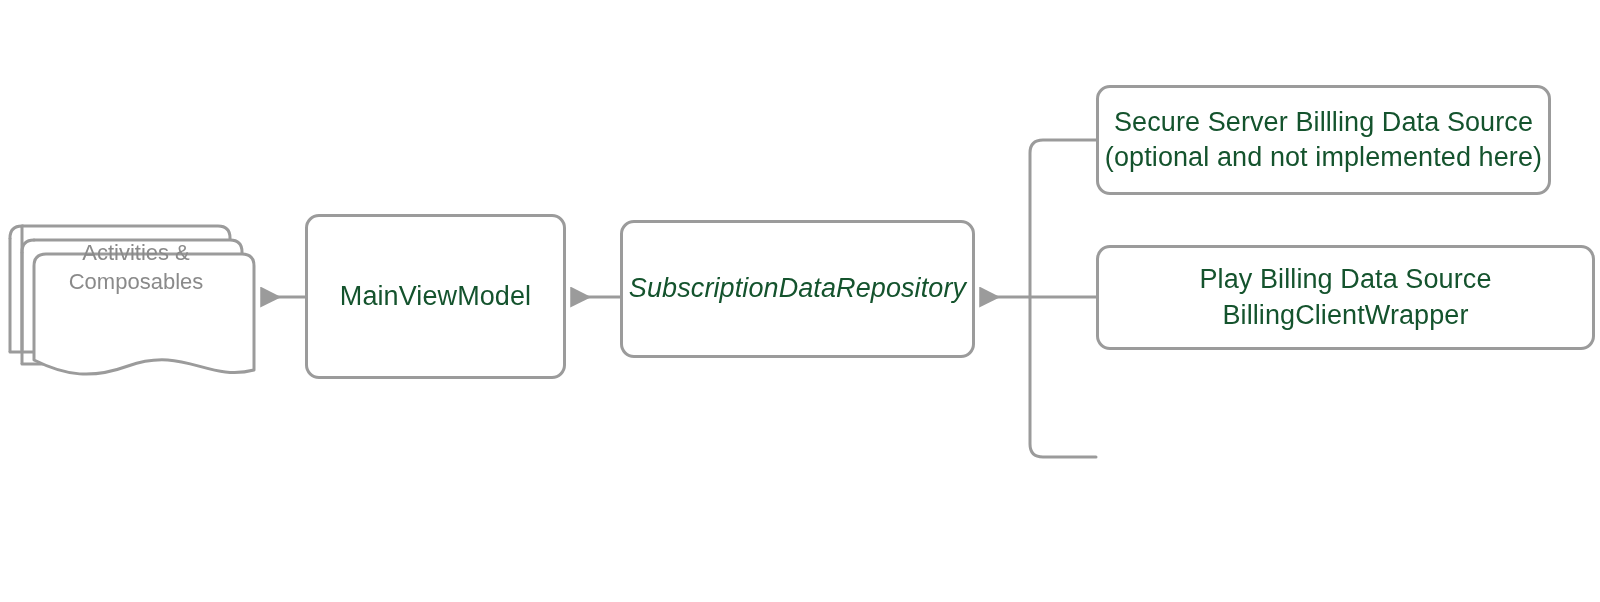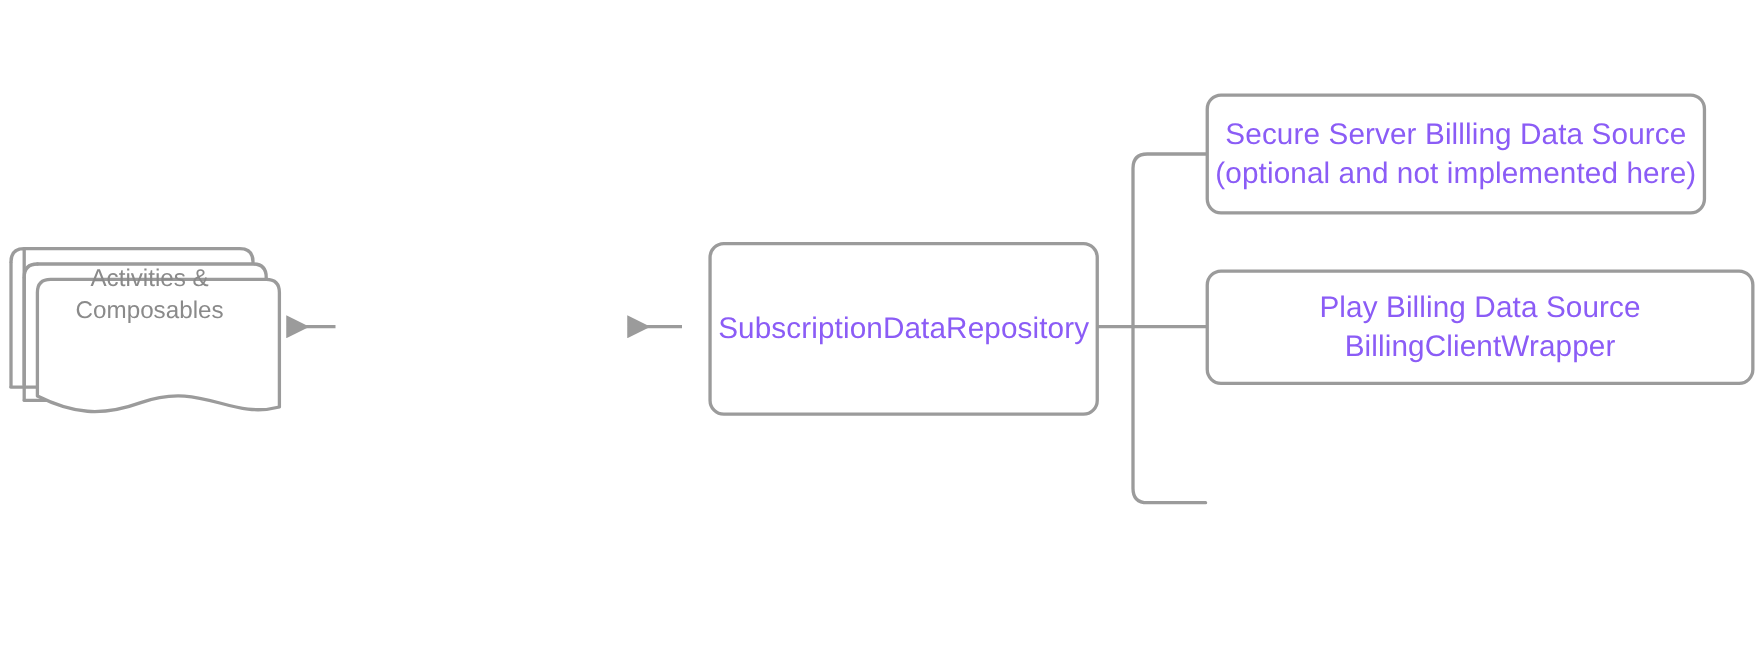--- a/index.html
+++ b/index.html
@@ -29,21 +29,21 @@
   .node {
     position: absolute;
     box-sizing: border-box;
     display: flex;
     align-items: center;
     justify-content: center;
     text-align: center;
     background: #ffffff;
     border: 3px solid #9b9b9b;
     border-radius: 14px;
-    color: #8b5cf6;
+    color: #14532d;
     font-size: 27px;
     line-height: 1.3;
     letter-spacing: 0.1px;
     white-space: pre-line;
     z-index: 2;
   }
   
   #doc-stack {
     position: absolute;
     left: 8px;
@@ -112,22 +112,23 @@
 
       <path d="M 38 44 L 234 44 Q 246 44 246 56 L 246 160
                C 200 172 176 136 120 156
                C 84 169 58 166 26 150
                L 26 56 Q 26 44 38 44 Z" fill="#ffffff" stroke="#9b9b9b" stroke-width="3" stroke-linejoin="round" stroke-linecap="round"></path>
     </svg>
   </div>
   <div id="doc-label">Activities &amp;
 Composables</div>
 
+  <div class="node" style="left:305px; top:214px; width:261px; height:165px;">MainViewModel</div>
 
-  <div class="node" style="left:644px; top:220px; width:355px; height:158px;">SubscriptionDataRepository</div>
+  <div class="node" style="left:620px; top:220px; width:355px; height:138px;font-style:italic;">SubscriptionDataRepository</div>
 
   <div class="node" style="left:1096px; top:85px; width:455px; height:110px;">Secure Server Billling Data Source
 (optional and not implemented here)</div>
 
   <div class="node" style="left:1096px; top:245px; width:499px; height:105px;">Play Billing Data Source
 BillingClientWrapper</div>
 
 
 </div>
 

